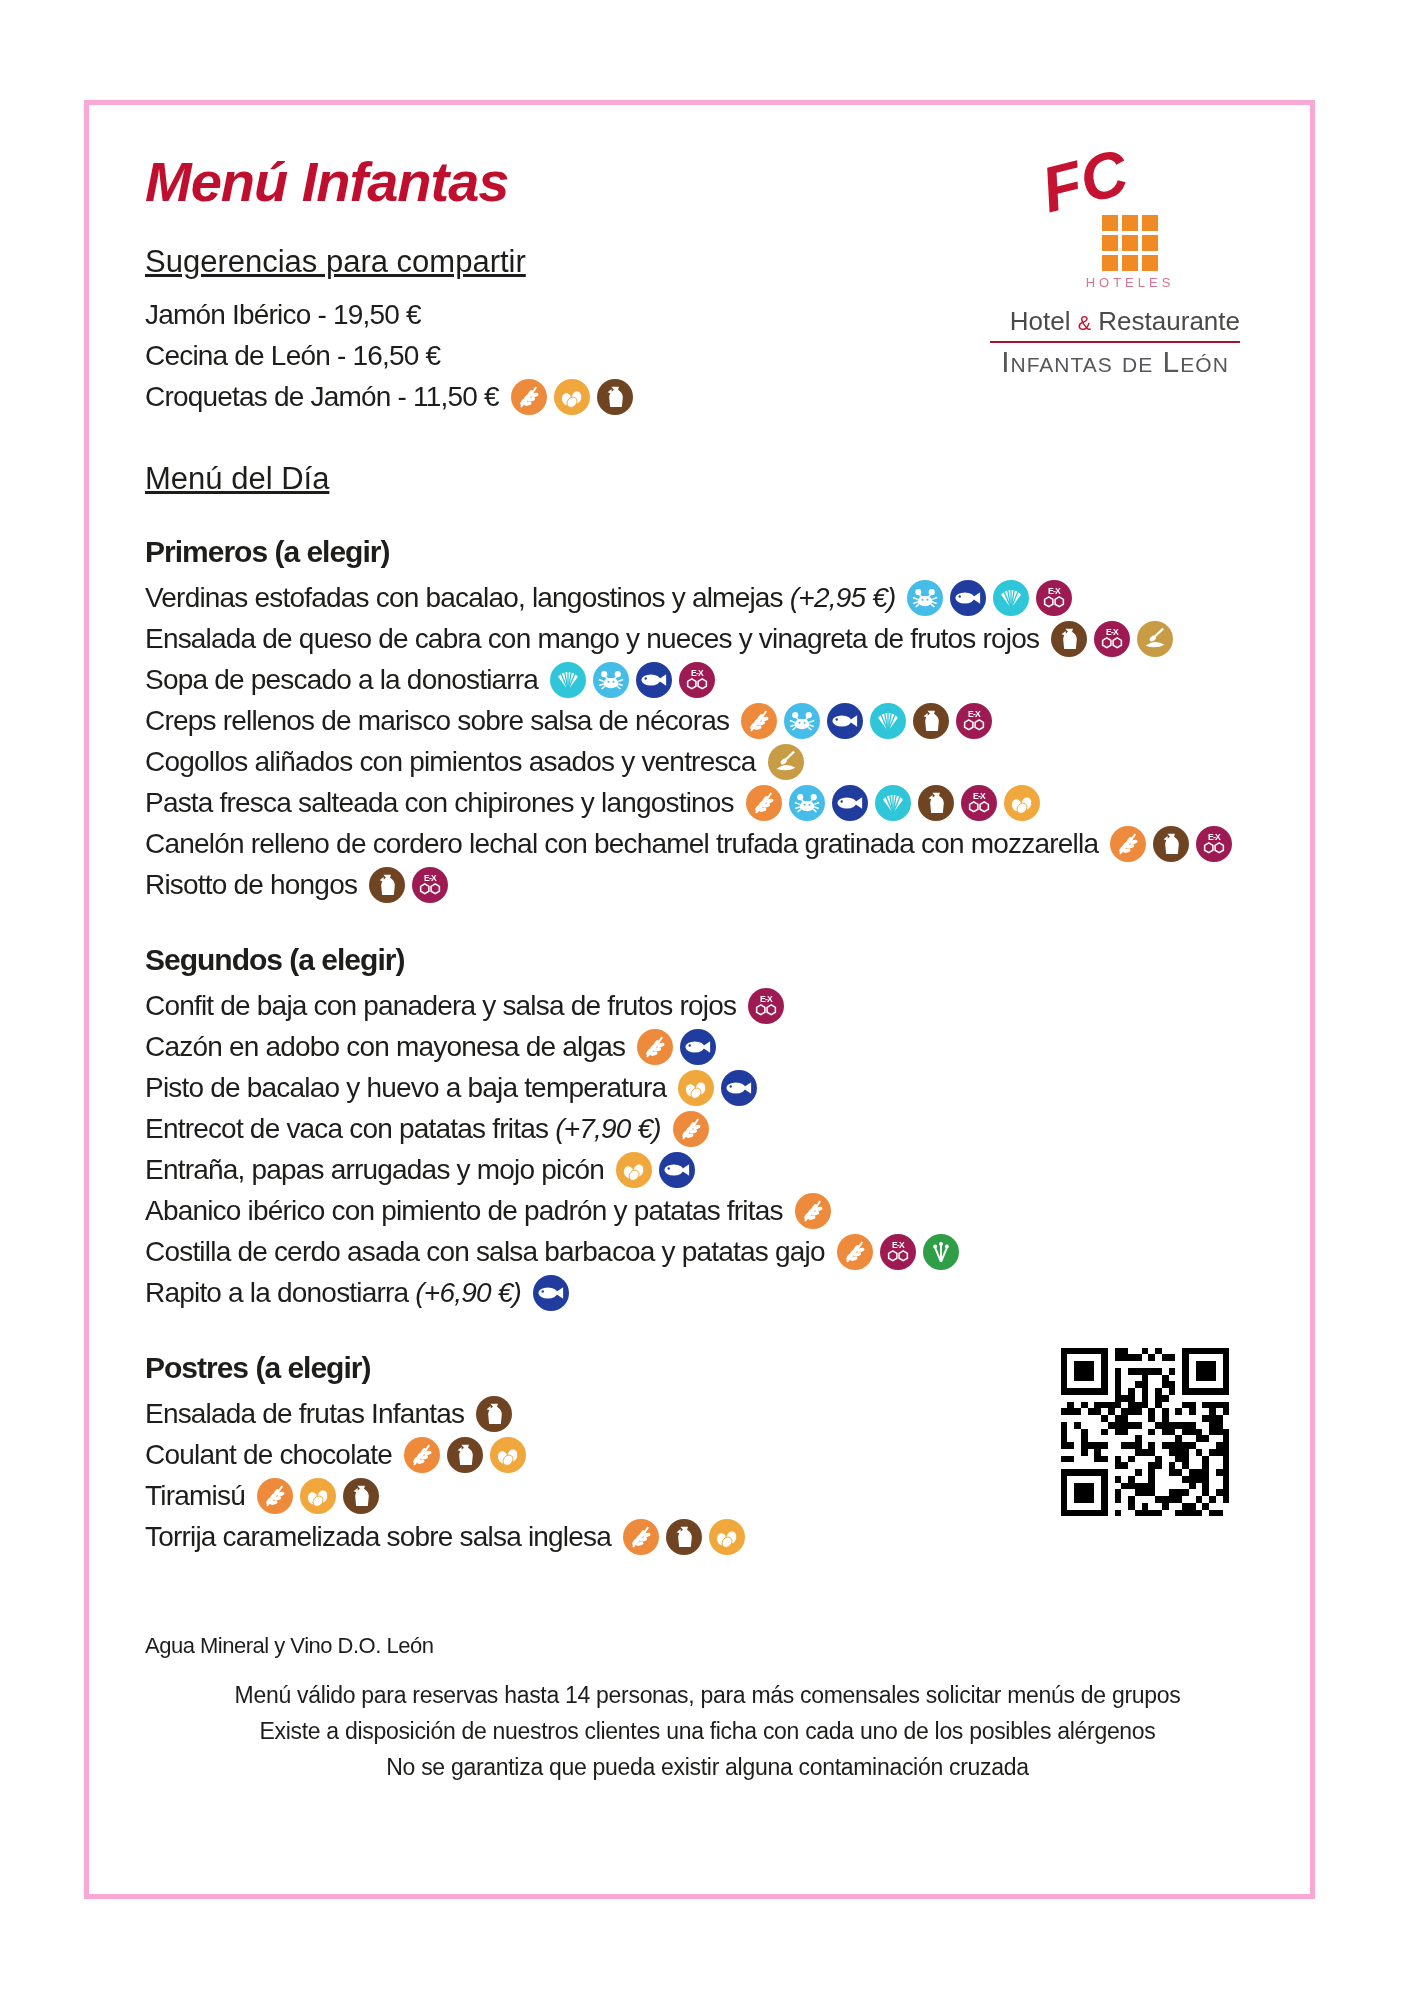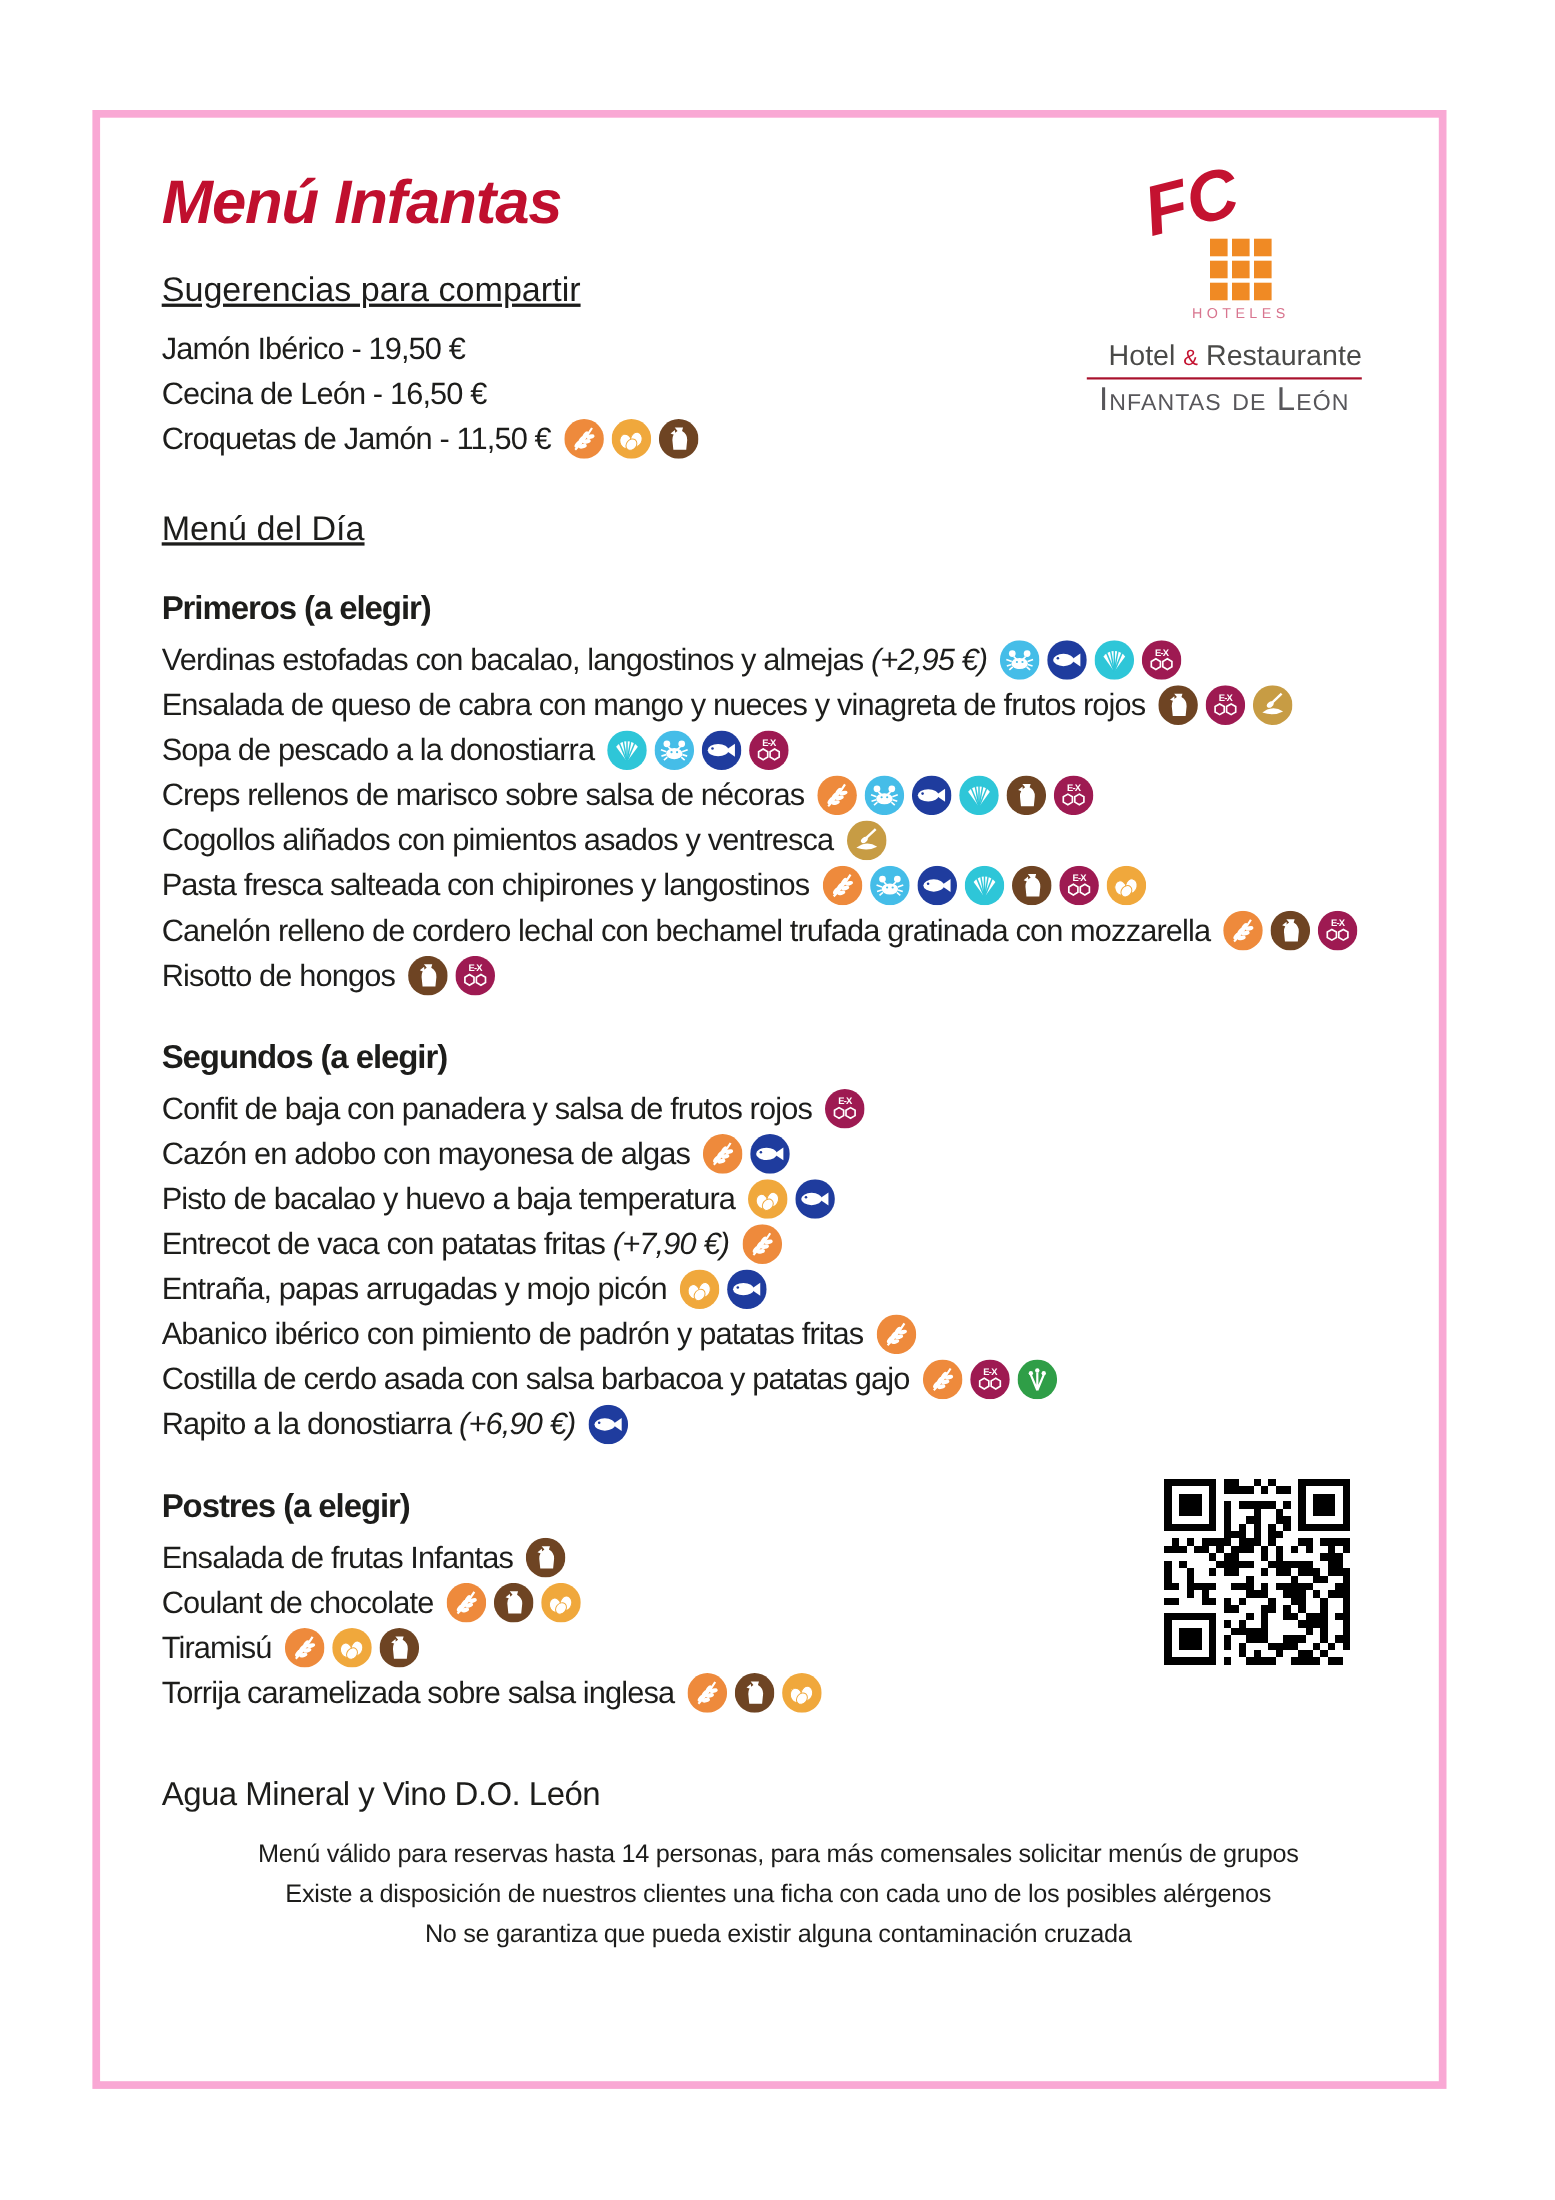--- a/index.html
+++ b/index.html
@@ -1,18 +1,18 @@
 <!DOCTYPE html>
 <html><head>
 <meta charset="utf-8">
 <style>
   html,body{margin:0;padding:0;background:#fff;}
   body{width:1414px;height:2000px;position:relative;font-family:"Liberation Sans",sans-serif;color:#1d1d1b;}
   .frame{position:absolute;left:84px;top:100px;width:1231px;height:1799px;box-sizing:border-box;
-         border:7px solid #f9a8d4;background:#fff;padding:40px 40px 30px 56px;overflow:hidden;}
+         border:5px solid #f9a8d4;background:#fff;padding:40px 40px 30px 56px;overflow:hidden;}
   
   .page-title{font-size:56px;font-weight:bold;font-style:italic;color:#c00f2e;margin:4px 0 30px 0;letter-spacing:-1px;}
   
   .logo{position:absolute;top:44px;right:70px;width:250px;text-align:center;}
   .logo-fc{font-size:64px;font-weight:bold;color:#c41230;display:inline-block;transform:rotate(-14deg);
            font-style:italic;line-height:1;margin-left:-60px;}
   .logo-grid{display:grid;grid-template-columns:repeat(3,16px);grid-gap:4px;justify-content:center;margin:2px 0 4px 30px;}
   .logo-grid div{width:16px;height:16px;background:#f08a24;}
   .logo-hoteles{font-size:13px;letter-spacing:4px;color:#d8758f;margin-left:30px;}
   .logo-hr{font-size:26px;color:#4a4a48;margin-top:16px;text-align:right;}
@@ -25,21 +25,21 @@
   .menu-dia{margin-top:44px;}
   
   .menu-section{margin-top:38px;}
   .section-title{font-size:30px;font-weight:bold;margin:0 0 8px 0;letter-spacing:-1px;}
   .item{font-size:28px;line-height:41px;display:flex;align-items:center;white-space:nowrap;letter-spacing:-0.8px;}
   .item-note{font-style:italic;margin-left:7px;}
   .item-icons{display:inline-flex;align-items:center;margin-left:12px;gap:7px;}
   .alg{display:inline-flex;width:36px;height:36px;}
   .alg svg{width:36px;height:36px;}
   
-  .drinks{font-size:30px;margin-top:56px;letter-spacing:-0.5px;}
+  .drinks{font-size:22px;margin-top:76px;letter-spacing:-0.5px;}
   .notice{margin-top:30px;text-align:center;font-size:31px;line-height:42px;}
   .disclaimer{margin-top:18px;text-align:center;font-size:23px;line-height:36px;letter-spacing:-0.3px;}
   
   .qr-block{position:absolute;right:60px;bottom:360px;width:210px;text-align:center;}
   .qr-block svg{width:196px;height:196px;}
   .qr-caption{font-size:22px;line-height:28px;color:#1d1d1b;}
 </style>
 </head>
 <body>
 

